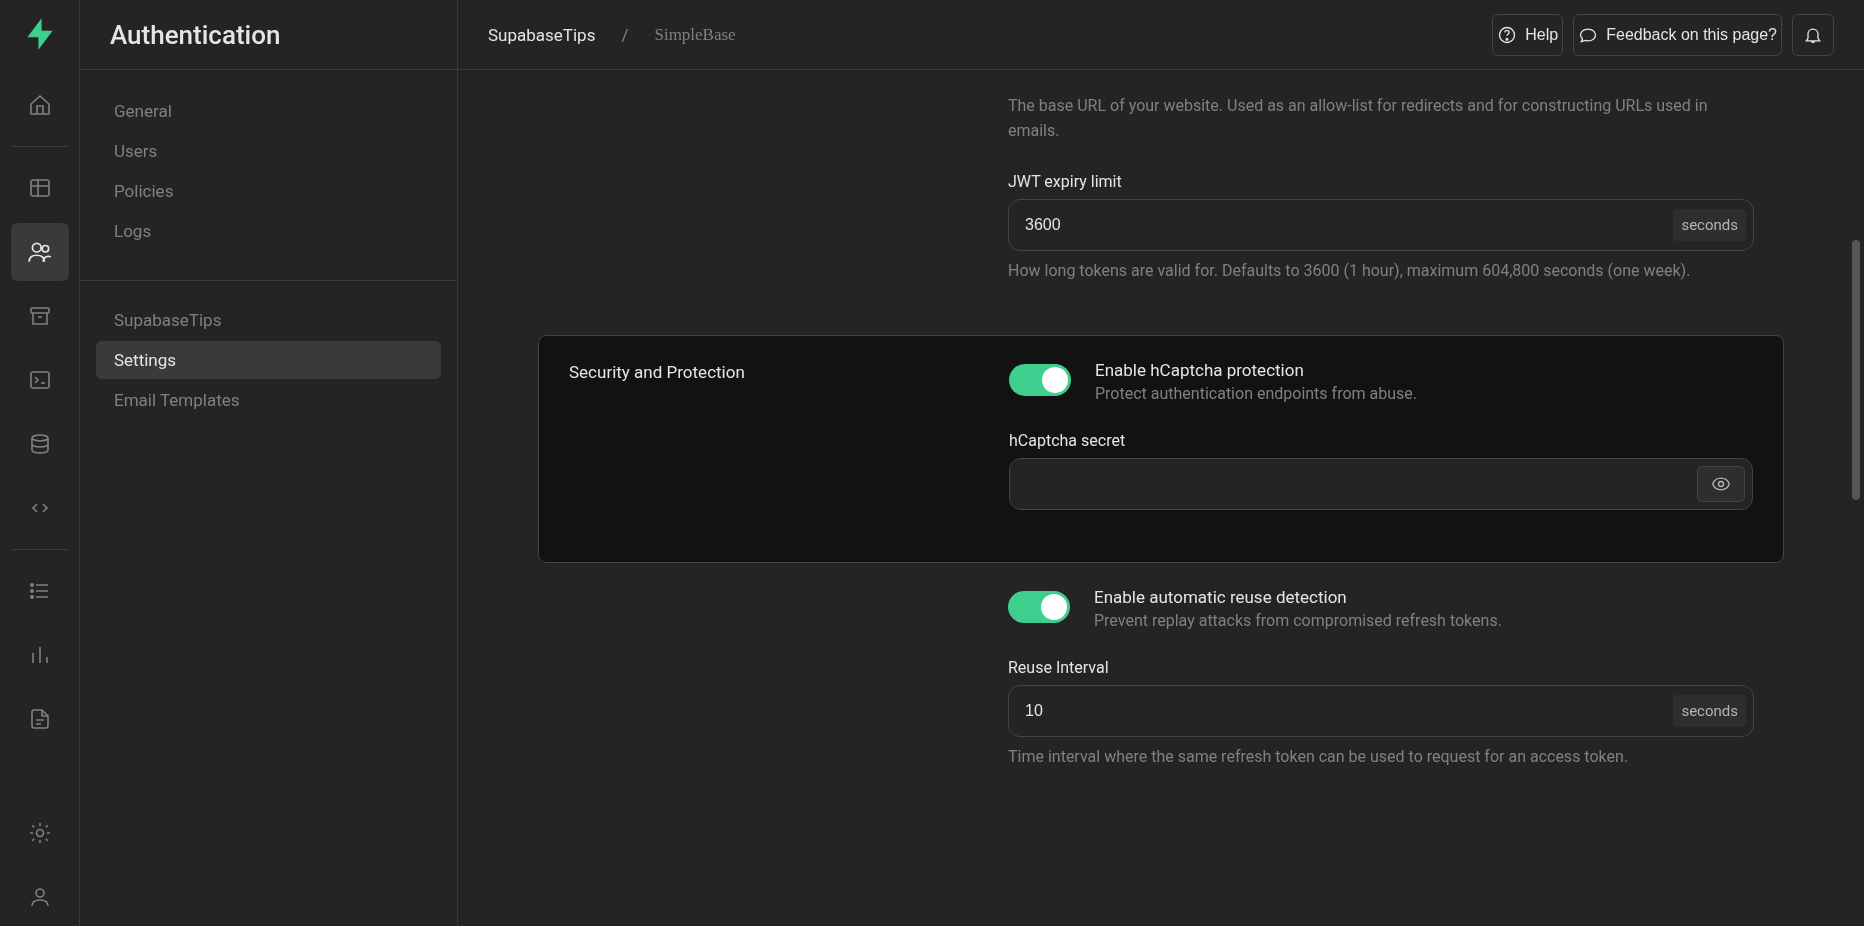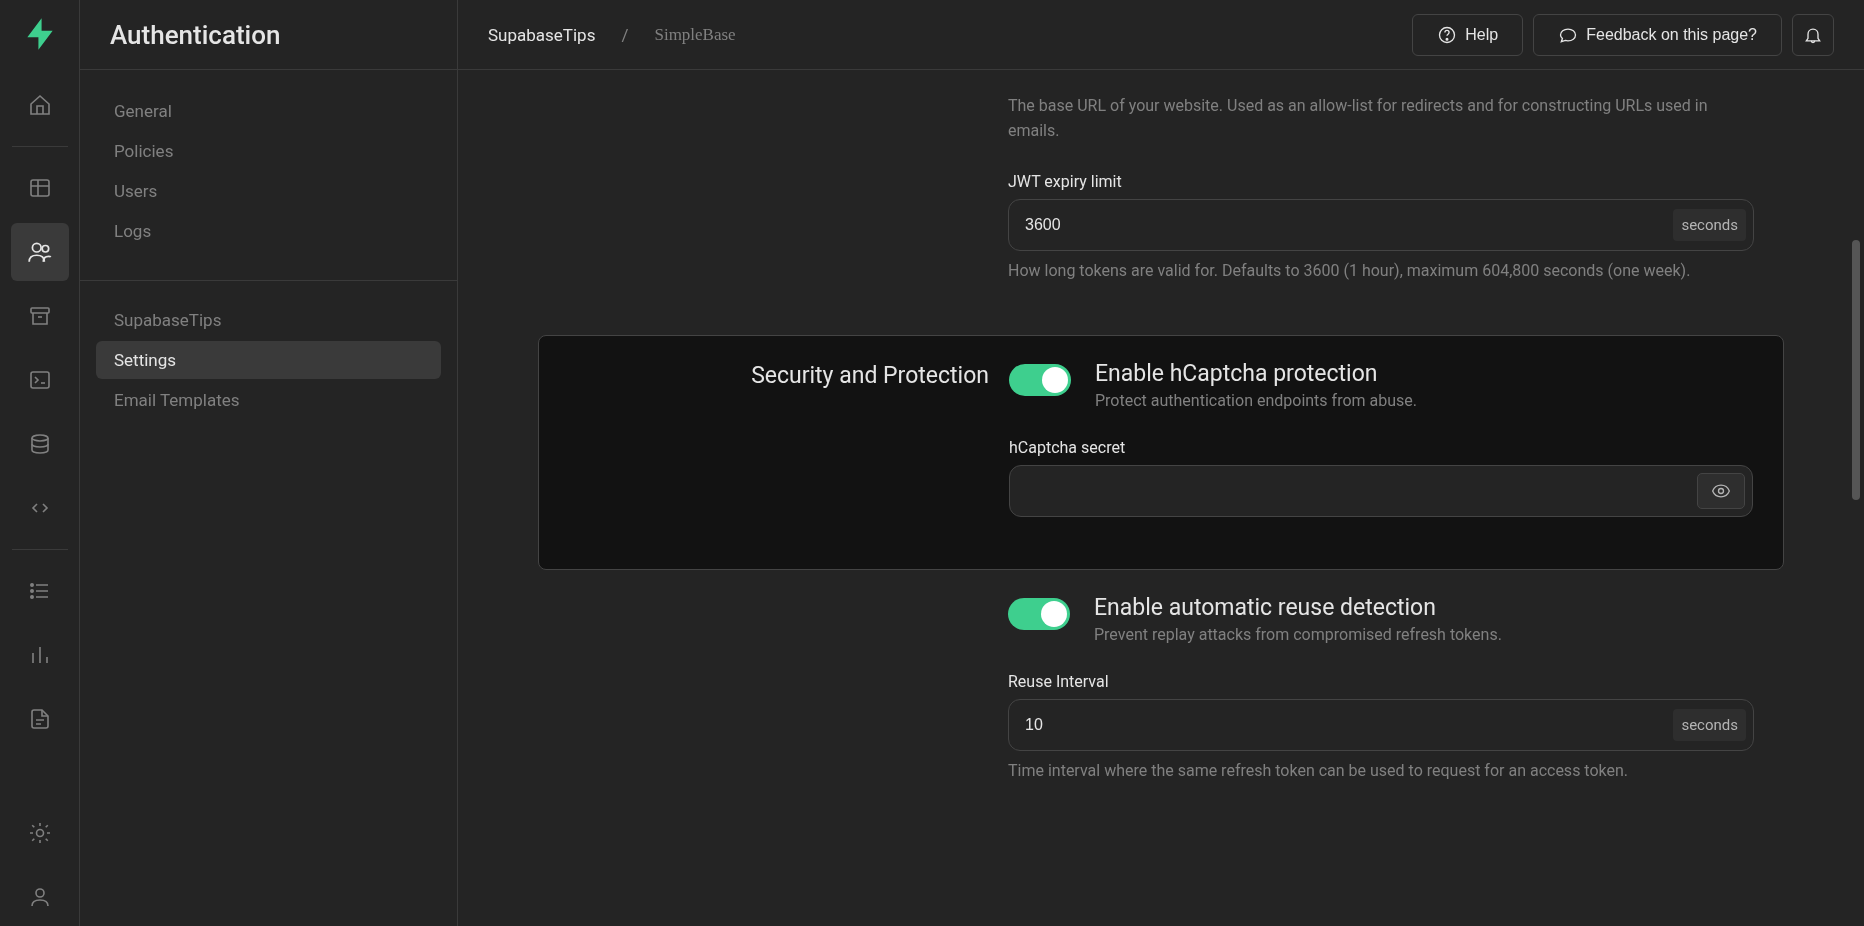--- a/index.html
+++ b/index.html
@@ -120,21 +120,21 @@
   }
   .breadcrumb a { color: var(--text-0); text-decoration: none; }
   .breadcrumb .sep { color: var(--text-2); }
   .breadcrumb .current { color: var(--text-2); font-family: Liberation Serif, serif; }
   .topbar-spacer { flex: 1; }
   .top-btn {
     display: flex;
     align-items: center;
     gap: 8px;
     height: 42px;
-    padding: 0 24px;
+    padding: 0 4px;
     border: 1px solid var(--border-light);
     border-radius: 6px;
     background: var(--bg-1);
     color: var(--text-0);
     font-size: 16px;
     cursor: pointer;
   }
   .top-btn.icon-only { width: 42px; padding: 0; justify-content: center; }
 
   
@@ -155,24 +155,23 @@
   .section {
     display: flex;
     gap: 20px;
     padding: 24px 30px;
     border-radius: 8px;
     margin-bottom: 0;
   }
   .section .left {
     width: 420px;
     flex: none;
-    font-size: 23px;
+    font-size: 17px;
     color: var(--text-0);
     padding-top: 2px;
-    text-align: right;
   }
   .section .right { flex: 1; min-width: 0; }
   .section.highlight {
     background: var(--section-highlight-bg);
     border: 1px solid var(--border-light);
   }
 
   .field-row { margin-bottom: 28px; }
   .field-label {
     font-size: 16px;
@@ -242,21 +241,21 @@
   }
   .toggle .knob {
     position: absolute;
     width: 26px; height: 26px;
     border-radius: 50%;
     background: #fff;
     top: 3px; right: 3px;
     transition: all .15s;
   }
   .toggle-text .title {
-    font-size: 23px;
+    font-size: 17px;
     color: var(--text-0);
     margin-bottom: 4px;
   }
   .toggle-text .desc {
     font-size: 16px;
     color: var(--text-2);
   }
 
   
   .scrollbar {
@@ -371,22 +370,22 @@
   </div>
 </div>
 
 <div class="sidebar">
   <div class="sidebar-header">
     <div class="sidebar-title">Authentication</div>
   </div>
   <div class="sidebar-groups">
     <div class="sidebar-group">
       <div class="sidebar-item">General</div>
+      <div class="sidebar-item">Users</div>
       <div class="sidebar-item">Policies</div>
-      <div class="sidebar-item">Users</div>
       <div class="sidebar-item">Logs</div>
     </div>
     <div class="sidebar-group-divider"></div>
     <div class="sidebar-group">
       <div class="sidebar-item">SupabaseTips</div>
       <div class="sidebar-item active">Settings</div>
       <div class="sidebar-item">Email Templates</div>
     </div>
   </div>
 </div>

